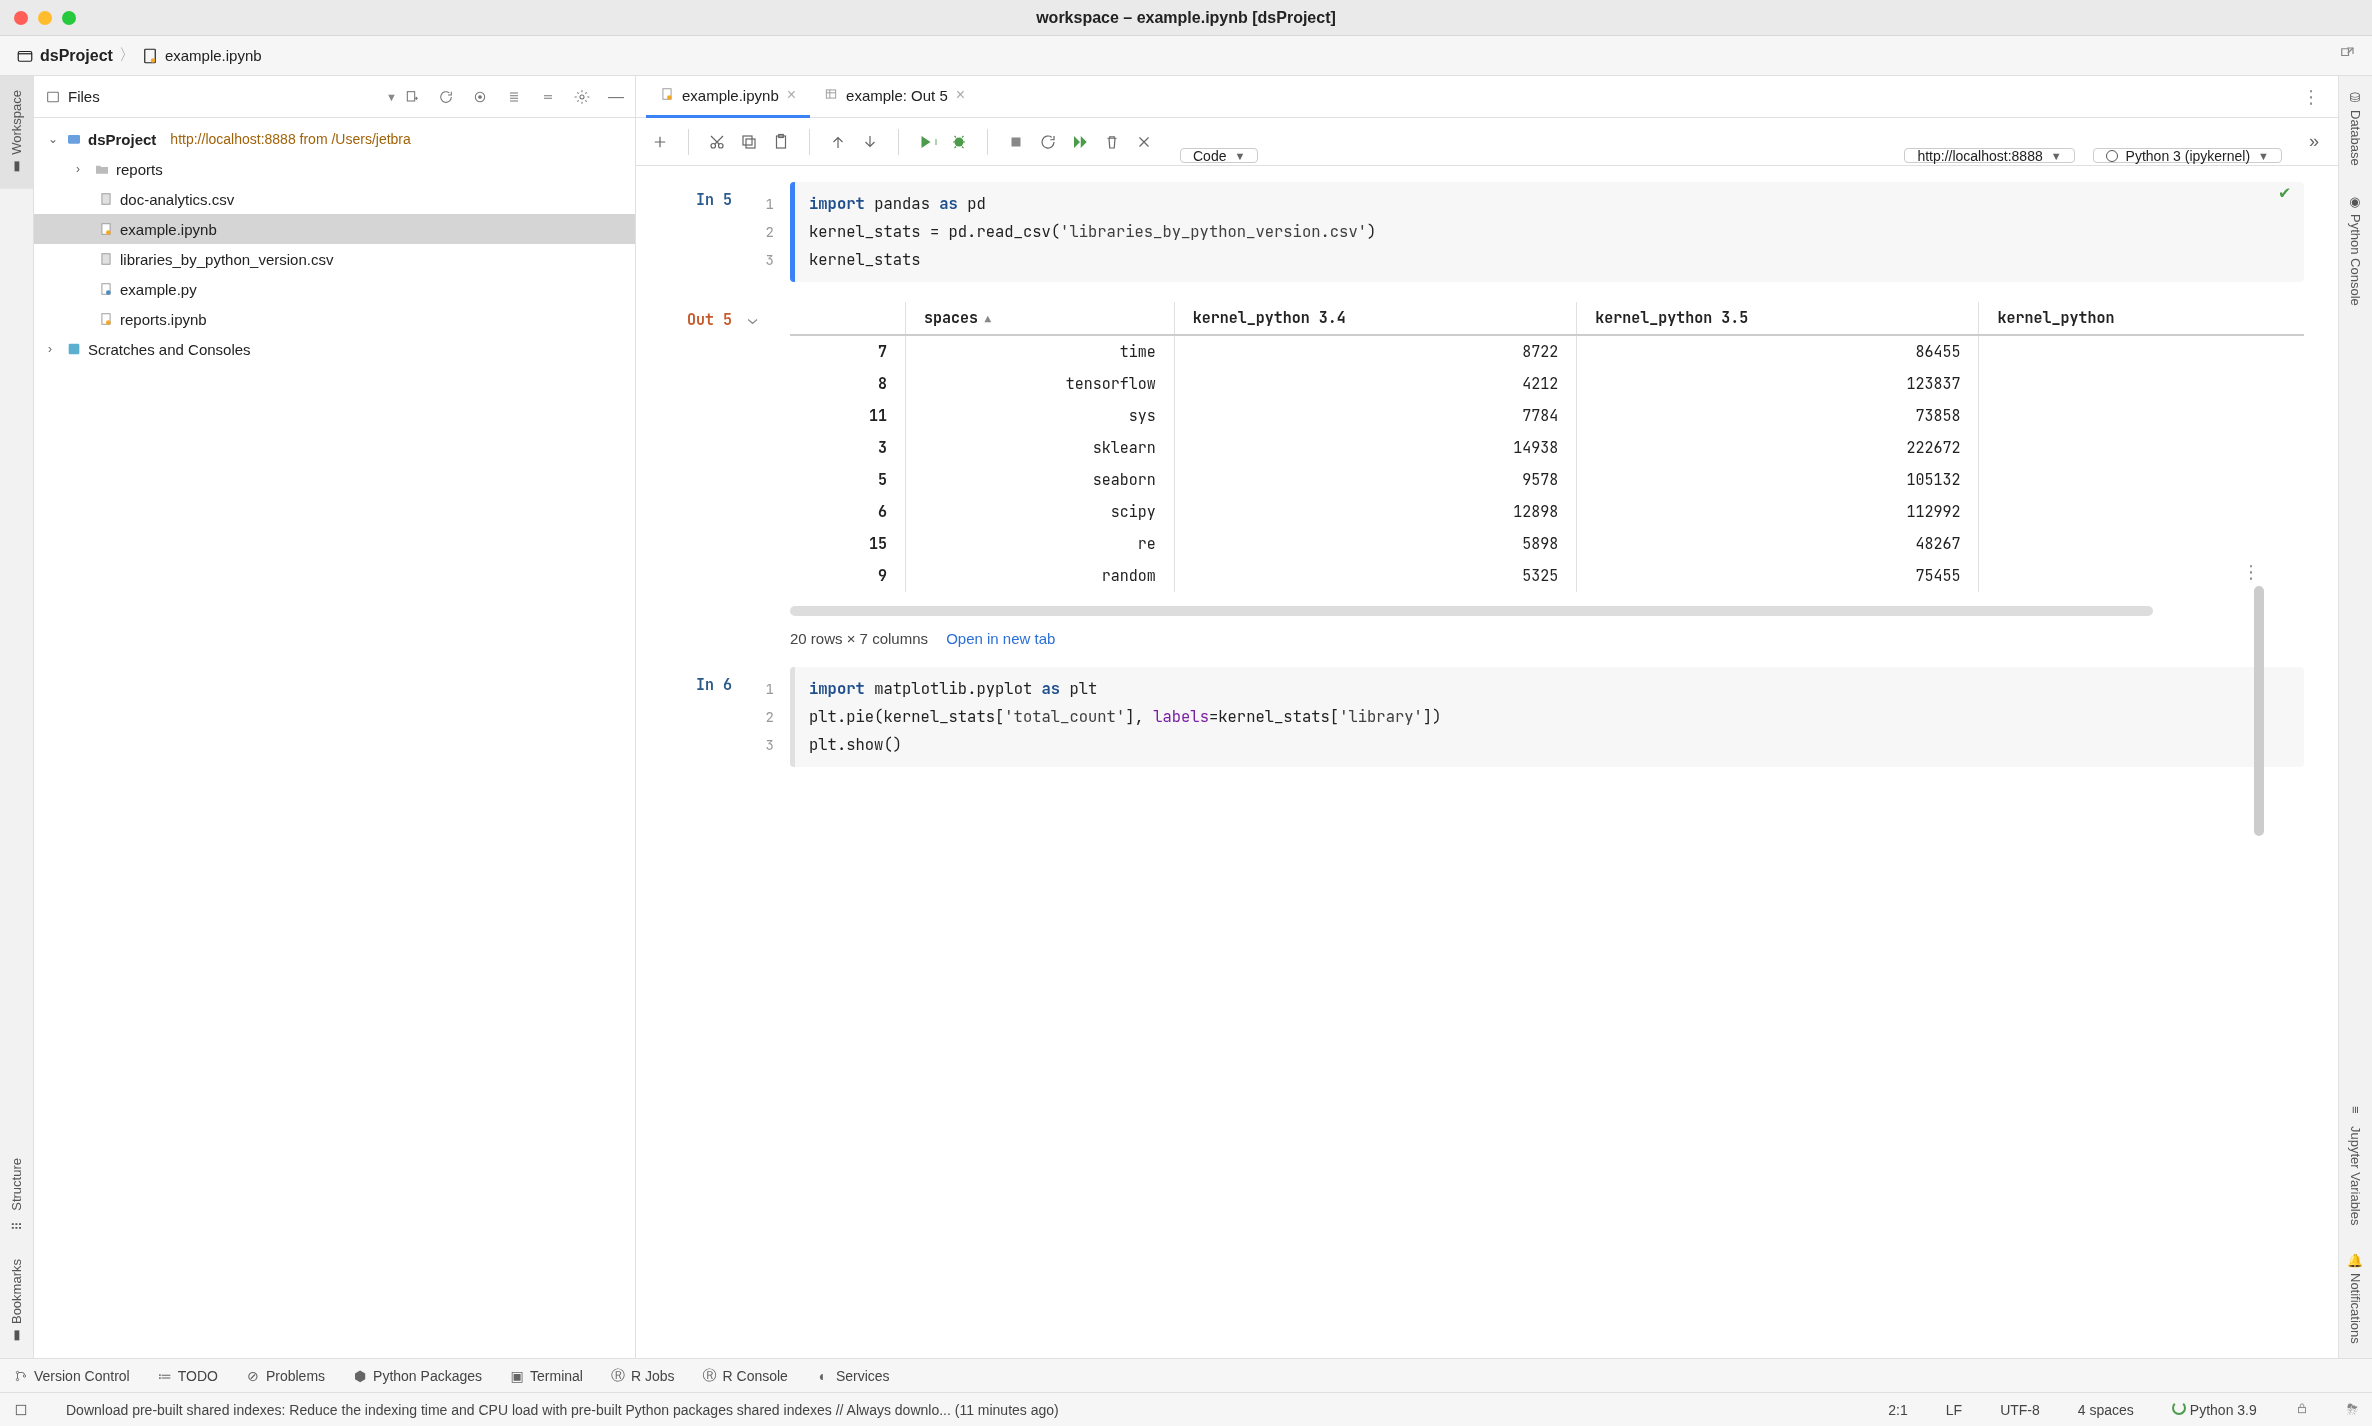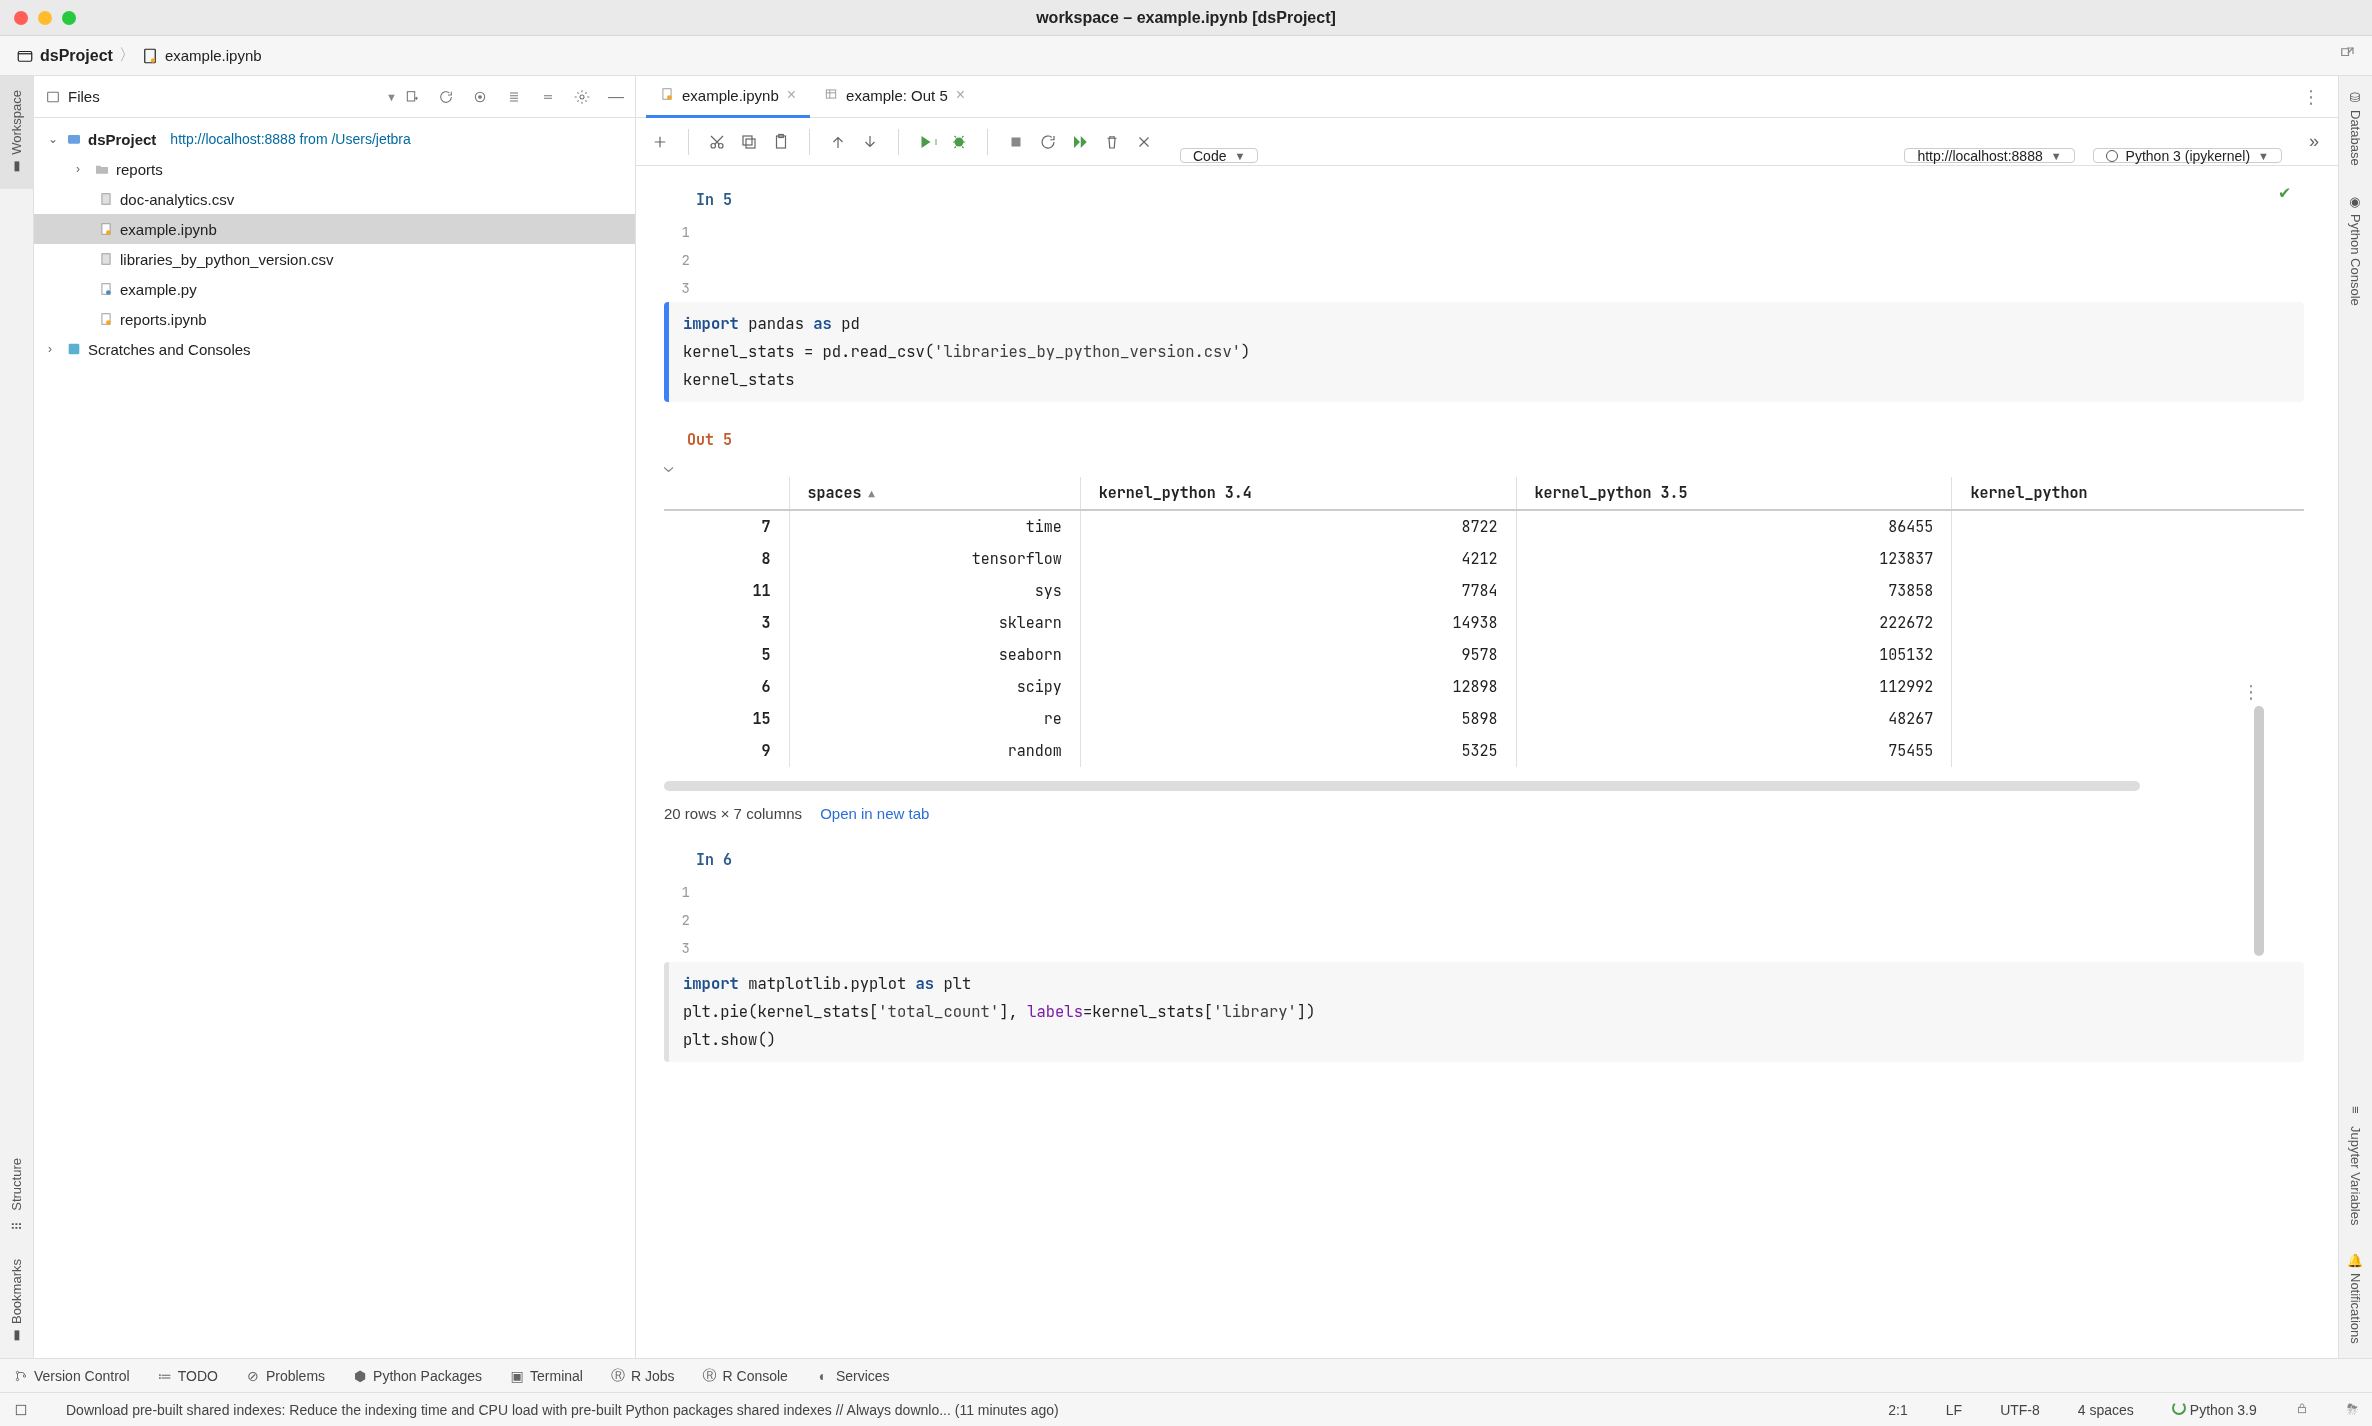--- a/index.html
+++ b/index.html
@@ -99,21 +99,21 @@
 .ph-actions { display: flex; gap: 16px; color: #777; font-size: 16px; align-items: center; }
 
 .tree { padding: 6px 0; font-size: 15px; }
 .tree-row { display: flex; align-items: center; height: 30px; padding-left: 14px; gap: 6px; cursor: default; }
 .tree-row.selected { background: #d5d5d5; }
 .tree-row .indent1 { width: 22px; }
 .tree-row .indent2 { width: 44px; }
 .tree-icon { width: 16px; height: 16px; flex-shrink: 0; display: inline-flex; align-items: center; justify-content: center; }
 .chevron { width: 12px; font-size: 12px; color: #666; }
 .tree-label { white-space: nowrap; }
-.tree-hint { color: #0369a1; font-size: 14px; margin-left: 8px; overflow: hidden; text-overflow: ellipsis; white-space: nowrap; }
+.tree-hint { color: #a16207; font-size: 14px; margin-left: 8px; overflow: hidden; text-overflow: ellipsis; white-space: nowrap; }
 
 .editor-area {
   flex: 1;
   background: #fff;
   display: flex;
   flex-direction: column;
   overflow: hidden;
 }
 .editor-tabs {
   height: 42px;
@@ -140,21 +140,21 @@
   gap: 4px;
 }
 .tb-sep { width: 1px; height: 26px; background: #d8d8d8; margin: 0 10px; }
 .tb-btn { width: 28px; height: 28px; display: inline-flex; align-items: center; justify-content: center; color: #666; cursor: pointer; font-size: 18px; }
 .tb-btn.green svg { stroke: #4b9b4b; fill: #4b9b4b; }
 .nb-toolbar .spacer { flex: 1; }
 .combo { border: 1px solid #ccc; border-radius: 4px; height: 15px; display: flex; align-items: center; padding: 0 12px; font-size: 14px; gap: 8px; cursor: pointer; margin-top: 28px; }
 .combo .caret { font-size: 11px; color: #666; }
 
 .notebook { flex: 1; overflow: auto; padding: 16px 34px 40px 28px; position: relative; font-family: "JetBrains Mono", Menlo, Consolas, monospace; font-size: 15.5px; }
-.cell { display: flex; margin-bottom: 20px; flex-direction: column; }
+.cell { display: flex; gap: 16px; margin-bottom: 20px; }
 .cell-prompt { width: 68px; text-align: right; font-family: inherit; font-size: 15px; padding-top: 8px; flex-shrink: 0; }
 .cell-prompt.in { color: #2b5b8b; font-weight: 600; }
 .cell-prompt.out { color: #c55b2b; font-weight: 600; }
 .gutter { width: 26px; text-align: right; color: #999; font-size: 14px; line-height: 28px; user-select: none; padding-top: 8px; flex-shrink: 0; }
 .code-body {
   flex: 1; background: #f7f7f7; border-radius: 4px; padding: 8px 14px 8px 14px;
   border-left: 5px solid #3b82f6; line-height: 28px; white-space: pre; overflow-x: auto;
 }
 .code-body.noborder { border-left-color: #e0e0e0; }
 .kw { color: #1f4e8c; font-weight: 600; }

